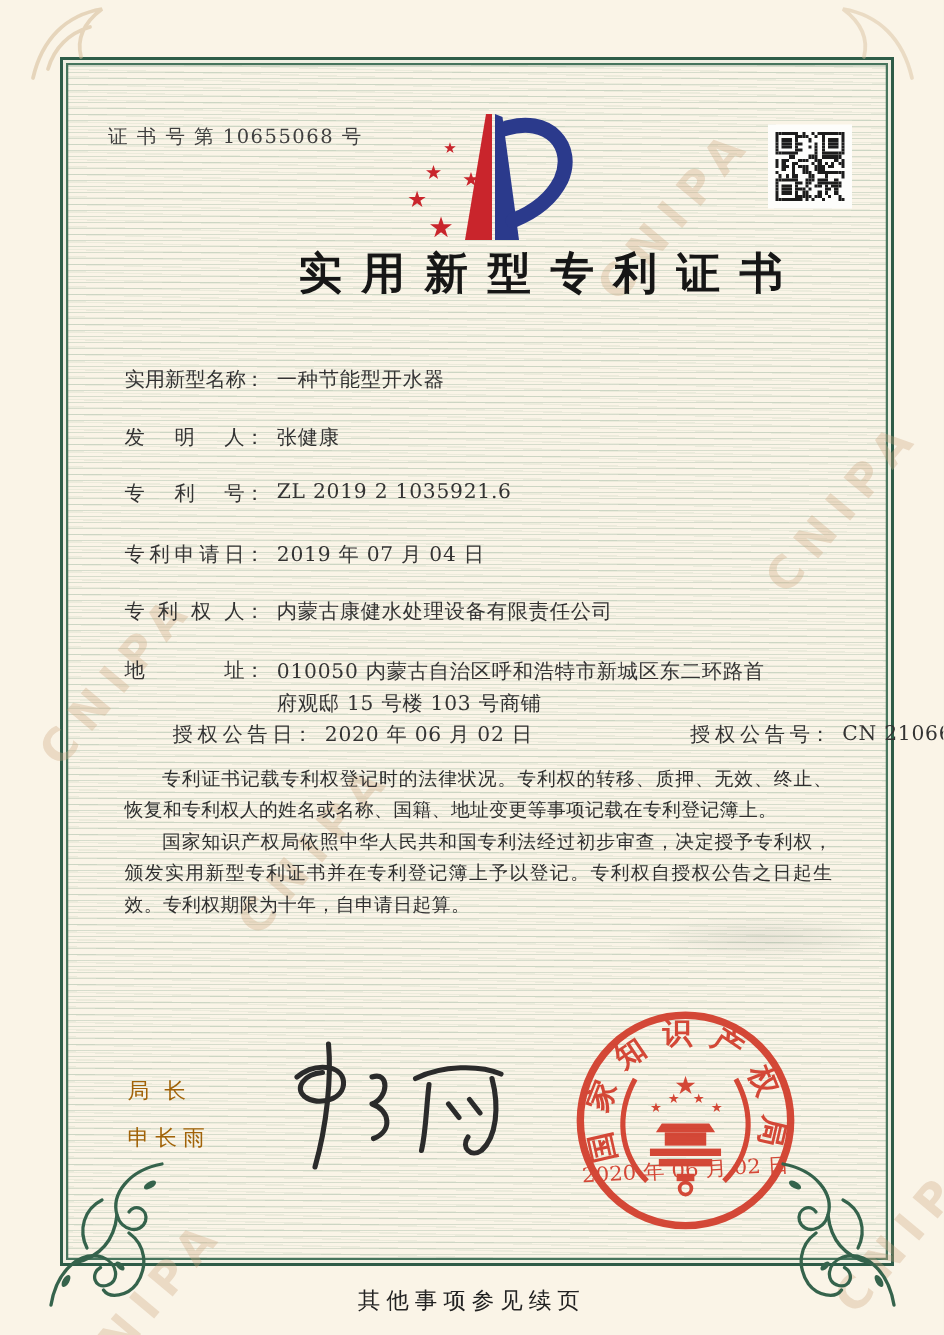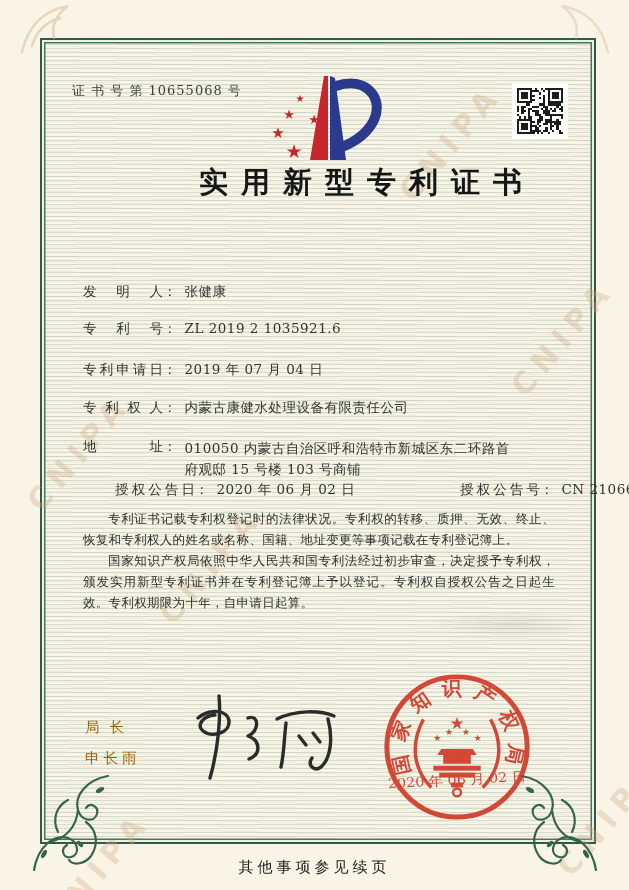--- a/index.html
+++ b/index.html
@@ -522,20 +522,23 @@
       <div></div>
       <div></div>
       <div></div>
       <div></div>
       <div class="qd"></div>
       <div class="qd"></div>
     </div>
 
   <div class="title">实用新型专利证书</div>
 
+  <div class="frow" style="top:244px;">
+    <span class="flabel">实用新型名称</span><span class="fcolon">：</span><span class="fval">一种节能型开水器</span>
+  </div>
   <div class="frow" style="top:283px;">
     <span class="flabel">发明人</span><span class="fcolon">：</span><span class="fval">张健康</span>
   </div>
   <div class="frow" style="top:320px;">
     <span class="flabel">专利号</span><span class="fcolon">：</span><span class="fval">ZL 2019 2 1035921.6</span>
   </div>
   <div class="frow" style="top:361px;">
     <span class="flabel">专利申请日</span><span class="fcolon">：</span><span class="fval">2019 年 07 月 04 日</span>
   </div>
   <div class="frow" style="top:399px;">

